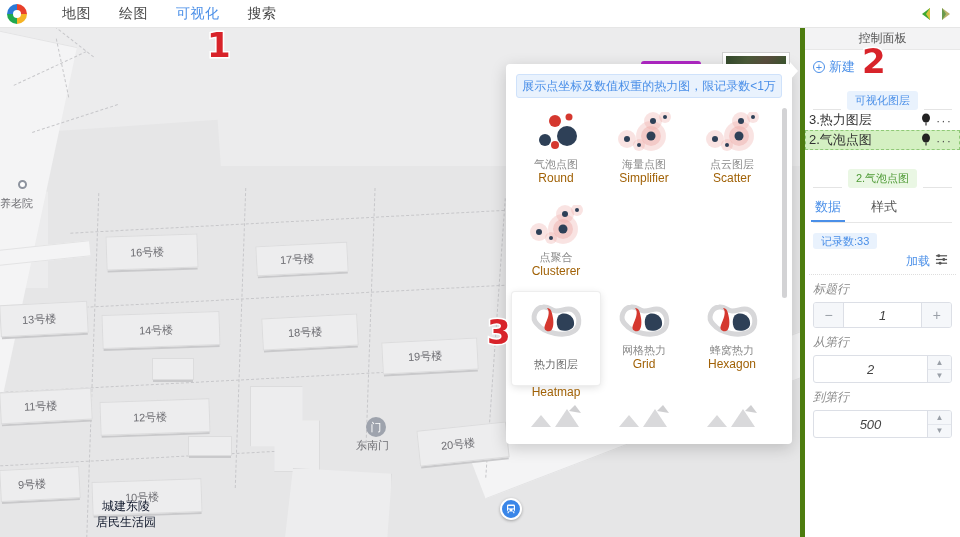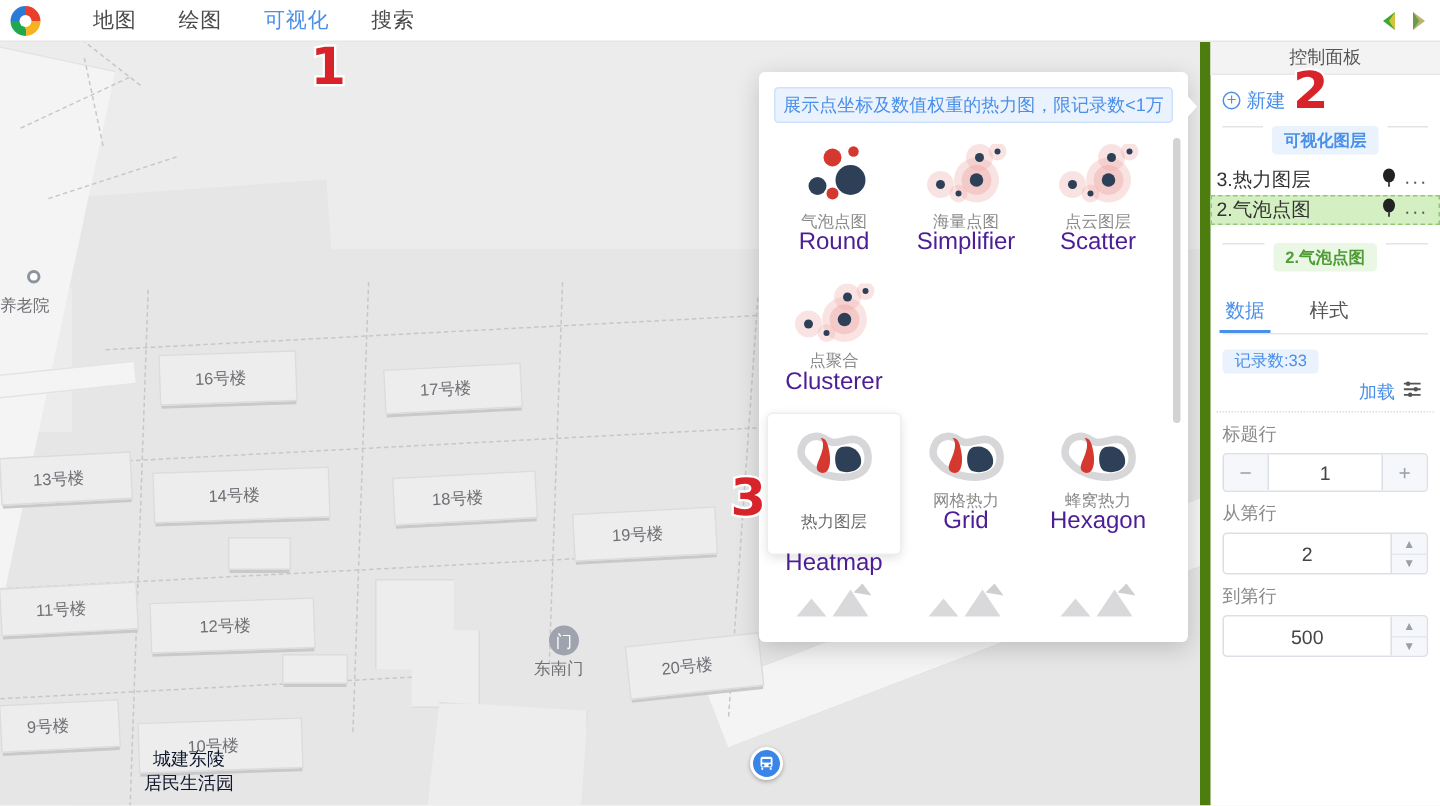--- a/index.html
+++ b/index.html
@@ -98,21 +98,21 @@
   }
   .map-thumb {
     position: absolute; left: 723px; top: 25px; width: 66px; height: 38px;
     border: 3px solid #fff; outline: 1px solid #cfcfcf; z-index: 20;
     background: linear-gradient(120deg, #33492c 0%, #4c5c39 30%, #5a4e3e 55%, #3e5730 80%, #46603a 100%);
     cursor: pointer;
   }
 
   
   .dropdown {
-    position: absolute; left: 506px; top: 48px; width: 286px; height: 380px;
+    position: absolute; left: 506px; top: 64px; width: 286px; height: 380px;
     background: #fff; border-radius: 4px;
     box-shadow: 0 4px 16px rgba(0,0,0,.18); z-index: 40; overflow: hidden;
   }
   .dd-tip {
     position: absolute; left: 10px; top: 10px; width: 266px; height: 24px;
     background: #e9f2fd; border: 1px solid #cfe2fb; border-radius: 3px;
     color: #4a8fe8; font-size: 12px;
     display: flex; align-items: center; justify-content: center;
   }
   .dd-tip-arrow {
@@ -125,46 +125,46 @@
     display: flex; flex-wrap: wrap; align-content: flex-start;
   }
   .dd-item {
     width: 88px; height: 93px; display: flex; flex-direction: column;
     align-items: center; justify-content: flex-start; padding-top: 6px;
     cursor: pointer; border-radius: 3px;
   }
   .dd-item.selected { background: #fff; box-shadow: 0 0 0 1px #eee, 0 2px 8px rgba(0,0,0,.14); gap: 14px; }
   .dd-ico { width: 62px; height: 42px; position: relative; }
   .dd-name { font-size: 11px; color: #8a8a8a; margin-top: 4px; line-height: 13px; }
-  .dd-en { font-size: 16px; color: #4c1d95; line-height: 14px; }
+  .dd-en { font-size: 12px; color: #a16207; line-height: 14px; }
   .dd-item.selected .dd-name { color: #6b6b6b; }
   .dd-scroll {
     position: absolute; right: 5px; top: 44px; width: 5px; height: 190px;
     background: #d3d3d5; border-radius: 3px; cursor: pointer;
   }
 
   
   .panel {
     position: absolute; left: 800px; top: 28px; width: 160px; height: 509px;
-    background: #fff; border-left: 7px solid #4d7c0f; z-index: 50;
+    background: #fff; border-left: 5px solid #4d7c0f; z-index: 50;
   }
   .panel-head {
     height: 22px; background: #f3f3f4; border-bottom: 1px solid #e8e8e8;
     display: flex; align-items: center; justify-content: center;
     font-size: 12px; color: #555;
   }
   .new-row { height: 34px; display: flex; align-items: center; padding-left: 8px; }
   .new-link { font-size: 13px; color: #4a8fe8; cursor: pointer; display: flex; align-items: center; gap: 4px; }
   .circ-plus {
     width: 12px; height: 12px; border-radius: 50%; border: 1px solid #4a8fe8;
     display: inline-flex; align-items: center; justify-content: center;
     font-size: 11px; line-height: 1; color: #4a8fe8;
   }
   .divider-row {
-    display: flex; align-items: flex-start; gap: 6px; padding: 0 8px; height: 26px; font-weight: bold;
+    display: flex; align-items: flex-end; gap: 6px; padding: 0 8px; height: 26px;
   }
   .divider-line { flex: 1; height: 1px; background: #e4e4e4; }
   .chip {
     font-size: 11px; padding: 2px 8px; border-radius: 3px; white-space: nowrap;
   }
   .chip-blue { background: #e9f2fd; color: #4a8fe8; }
   .chip-green { background: #eaf7e4; color: #4f9b36; }
   .layer-row {
     height: 20px; display: flex; align-items: center; padding: 0 8px 0 4px;
     font-size: 13px; color: #333; cursor: pointer; gap: 4px;
@@ -185,21 +185,21 @@
     height: 2px; background: #4a8fe8;
   }
   .tab-sep { height: 1px; background: #e6e6e6; margin: 0 8px; }
 
   .rec-row { padding: 8px 8px 2px; }
   .load-row {
     display: flex; justify-content: flex-end; gap: 5px;
     padding: 2px 8px 4px; border-bottom: 1px dotted #dedede; margin: 0 4px;
   }
   .load-link { font-size: 12px; color: #4a8fe8; cursor: pointer; }
-  .field { padding: 6px 8px 0; }
+  .field { padding: 6px 8px 0; font-style: italic; }
   .field-label { font-size: 12px; color: #8a8a8a; margin-bottom: 4px; }
   .stepper {
     display: flex; height: 26px; border: 1px solid #dcdfe6; border-radius: 3px;
     overflow: hidden; background: #fff;
   }
   .step-btn {
     width: 30px; background: #f5f7fa; border: none; color: #9aa0a8;
     font-size: 14px; cursor: pointer; display: flex; align-items: center; justify-content: center;
   }
   .step-btn.minus { border-right: 1px solid #dcdfe6; }

